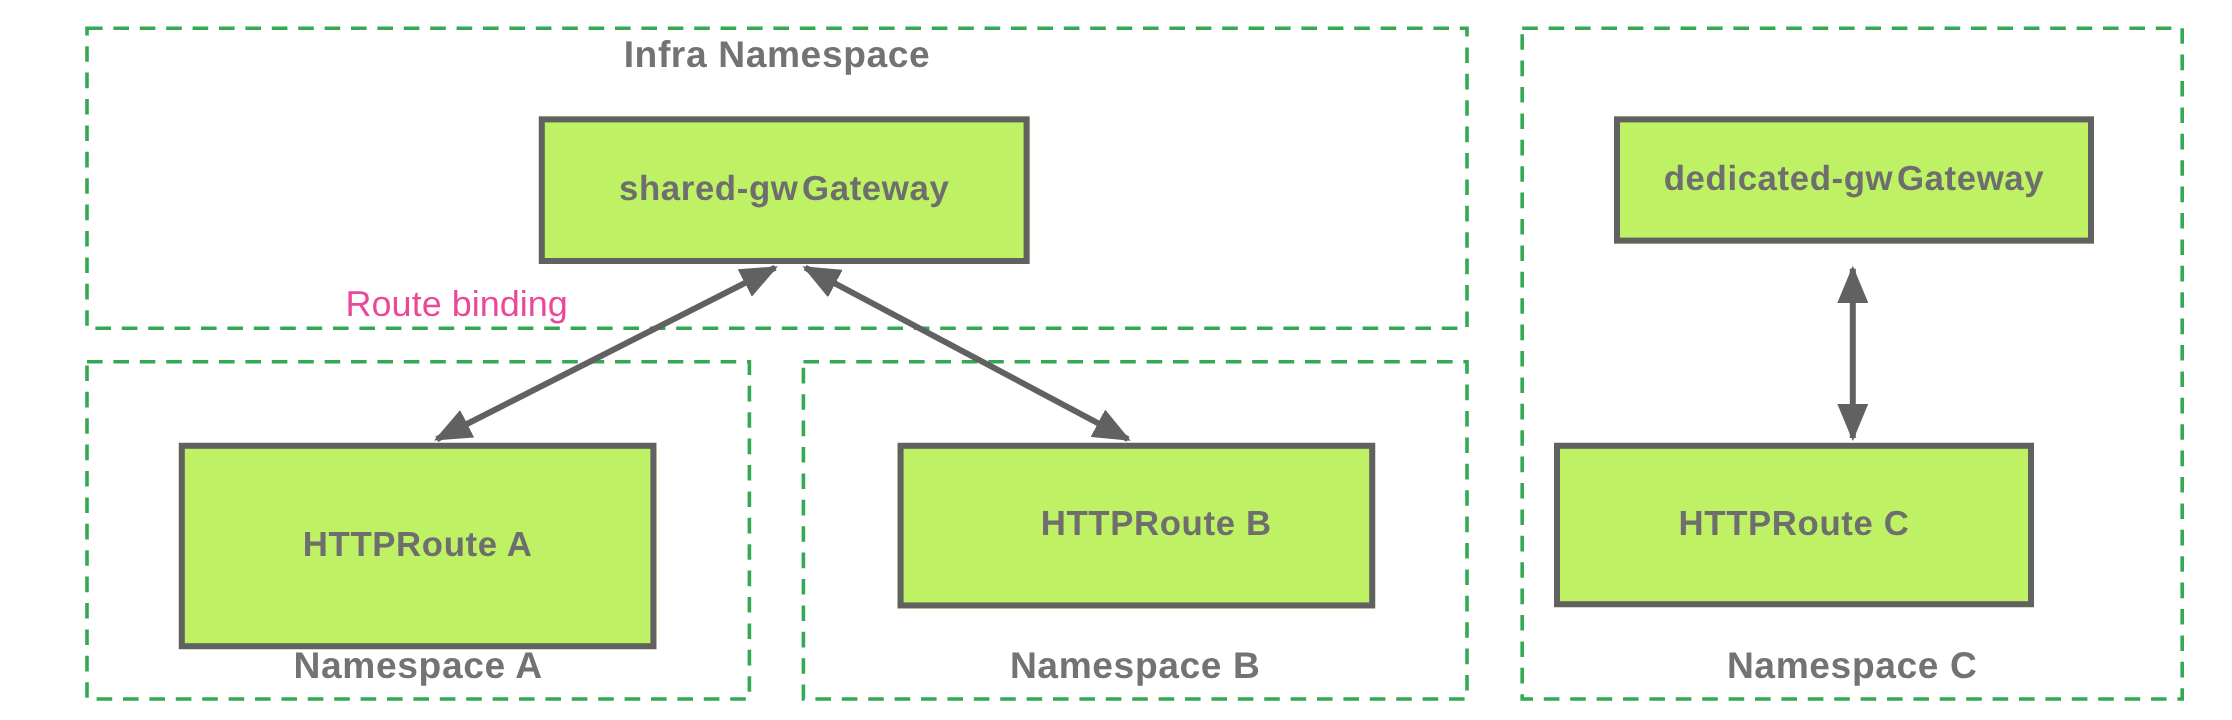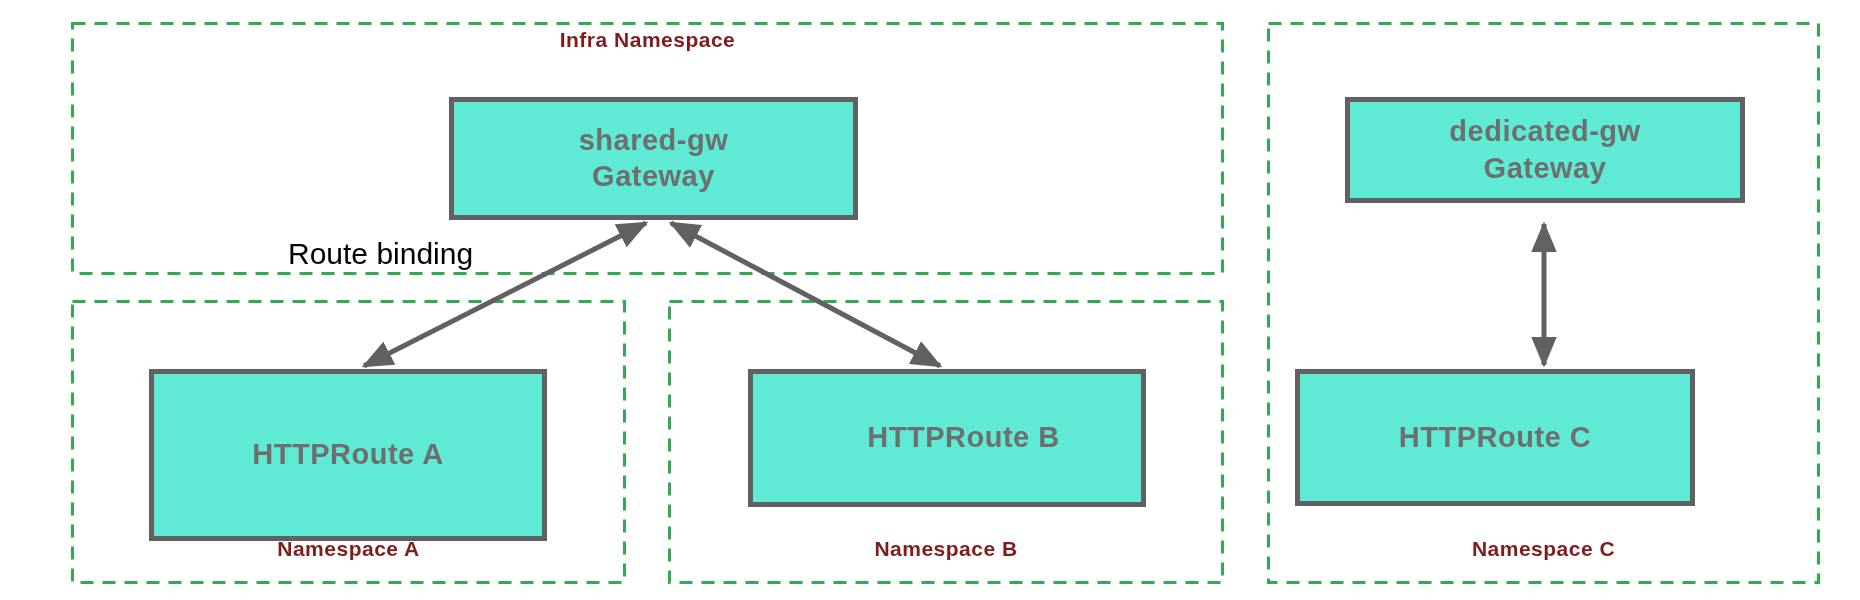--- a/index.html
+++ b/index.html
@@ -19,50 +19,49 @@
   }
   .ns-rect {
     fill: none;
     stroke-width: 3;
     stroke-dasharray: 13 9;
   }
   .ns-label {
     position: absolute;
     text-align: center;
     font-weight: bold;
-    font-size: 21px;
+    font-size: 31px;
     letter-spacing: 0.5px;
-    color: #7f1d1d;
+    color: #737373;
     white-space: nowrap;
   }
   .node {
     position: absolute;
     box-sizing: border-box;
     border: 5px solid #616161;
-    background: #5eead4;
+    background: #bef264;
     display: flex;
-    flex-direction: column;
     align-items: center;
     justify-content: center;
     gap: 3px;
   }
   .node-text {
     font-weight: bold;
     font-size: 29px;
     letter-spacing: 0.5px;
     color: #6e6e6e;
     line-height: 1.15;
     white-space: nowrap;
     text-align: center;
   }
   .annotation {
     position: absolute;
     font-size: 30px;
     font-weight: normal;
-    color: #000000;
+    color: #ec4899;
     white-space: nowrap;
   }
   .arrow {
     stroke: #616161;
     stroke-width: 5;
   }
 </style>
 </head>
 <body>
 

